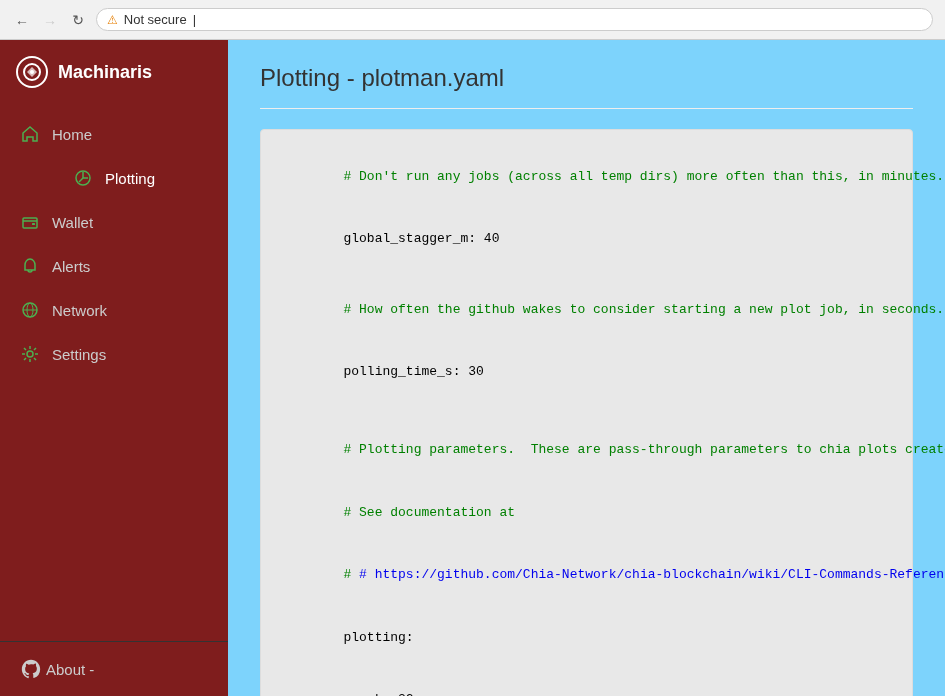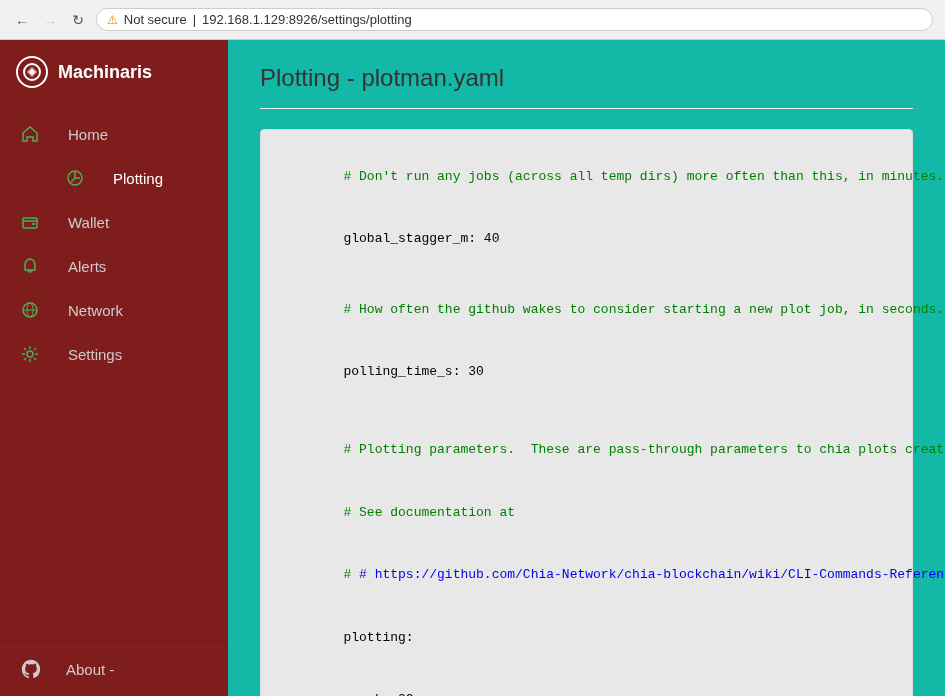--- a/index.html
+++ b/index.html
@@ -62,21 +62,21 @@
       width: 32px; height: 32px;
       border: 2px solid white;
       border-radius: 50%;
       display: flex; align-items: center; justify-content: center;
       font-size: 16px;
     }
     .nav-items { flex: 1; padding: 8px 0; }
     .nav-item {
       display: flex;
       align-items: center;
-      gap: 28px;
+      gap: 12px;
       padding: 12px 20px;
       color: #ccc;
       font-size: 15px;
       cursor: pointer;
       transition: background 0.1s;
     }
     .nav-item.active { color: white; justify-content: center; }
     .nav-item .nav-icon {
       width: 20px; height: 20px;
       display: flex; align-items: center; justify-content: center;
@@ -84,30 +84,30 @@
     }
     .nav-item.active .nav-icon { color: #4CAF50; }
 
     .sidebar-footer {
       padding: 16px 20px;
       border-top: 1px solid #333;
     }
     .about-item {
       display: flex;
       align-items: center;
-      gap: 24px;
+      gap: 4px;
       color: #ccc;
       font-size: 15px;
       cursor: pointer;
     }
 
     
     .main {
       flex: 1;
-      background: #14b8a6;
+      background: #7dd3fc;
       overflow-y: auto;
       padding: 24px 32px;
     }
     .page-title {
       font-size: 24px;
       font-weight: normal;
       color: #333;
       margin-bottom: 20px;
       padding-bottom: 16px;
       border-bottom: 1px solid #eee;
@@ -136,21 +136,20 @@
 <body>
 
 <div class="browser-bar">
   <button class="nav-btn">←</button>
   <button class="nav-btn disabled">→</button>
   <button class="nav-btn">↻</button>
   <div class="address-bar">
     <span class="lock-warning">⚠</span>
     <span>Not secure</span>
     <span> | </span>
-    <span>192.168.1.129:8926/settings/plotting</span>
   </div>
 </div>
 
 <div class="app">
 
   <div class="sidebar">
     <div class="sidebar-logo">
       <div class="logo-icon">
         <svg width="20" height="20" viewBox="0 0 20 20" fill="none">
           <circle cx="10" cy="10" r="8" stroke="white" stroke-width="2" fill="none"></circle>

